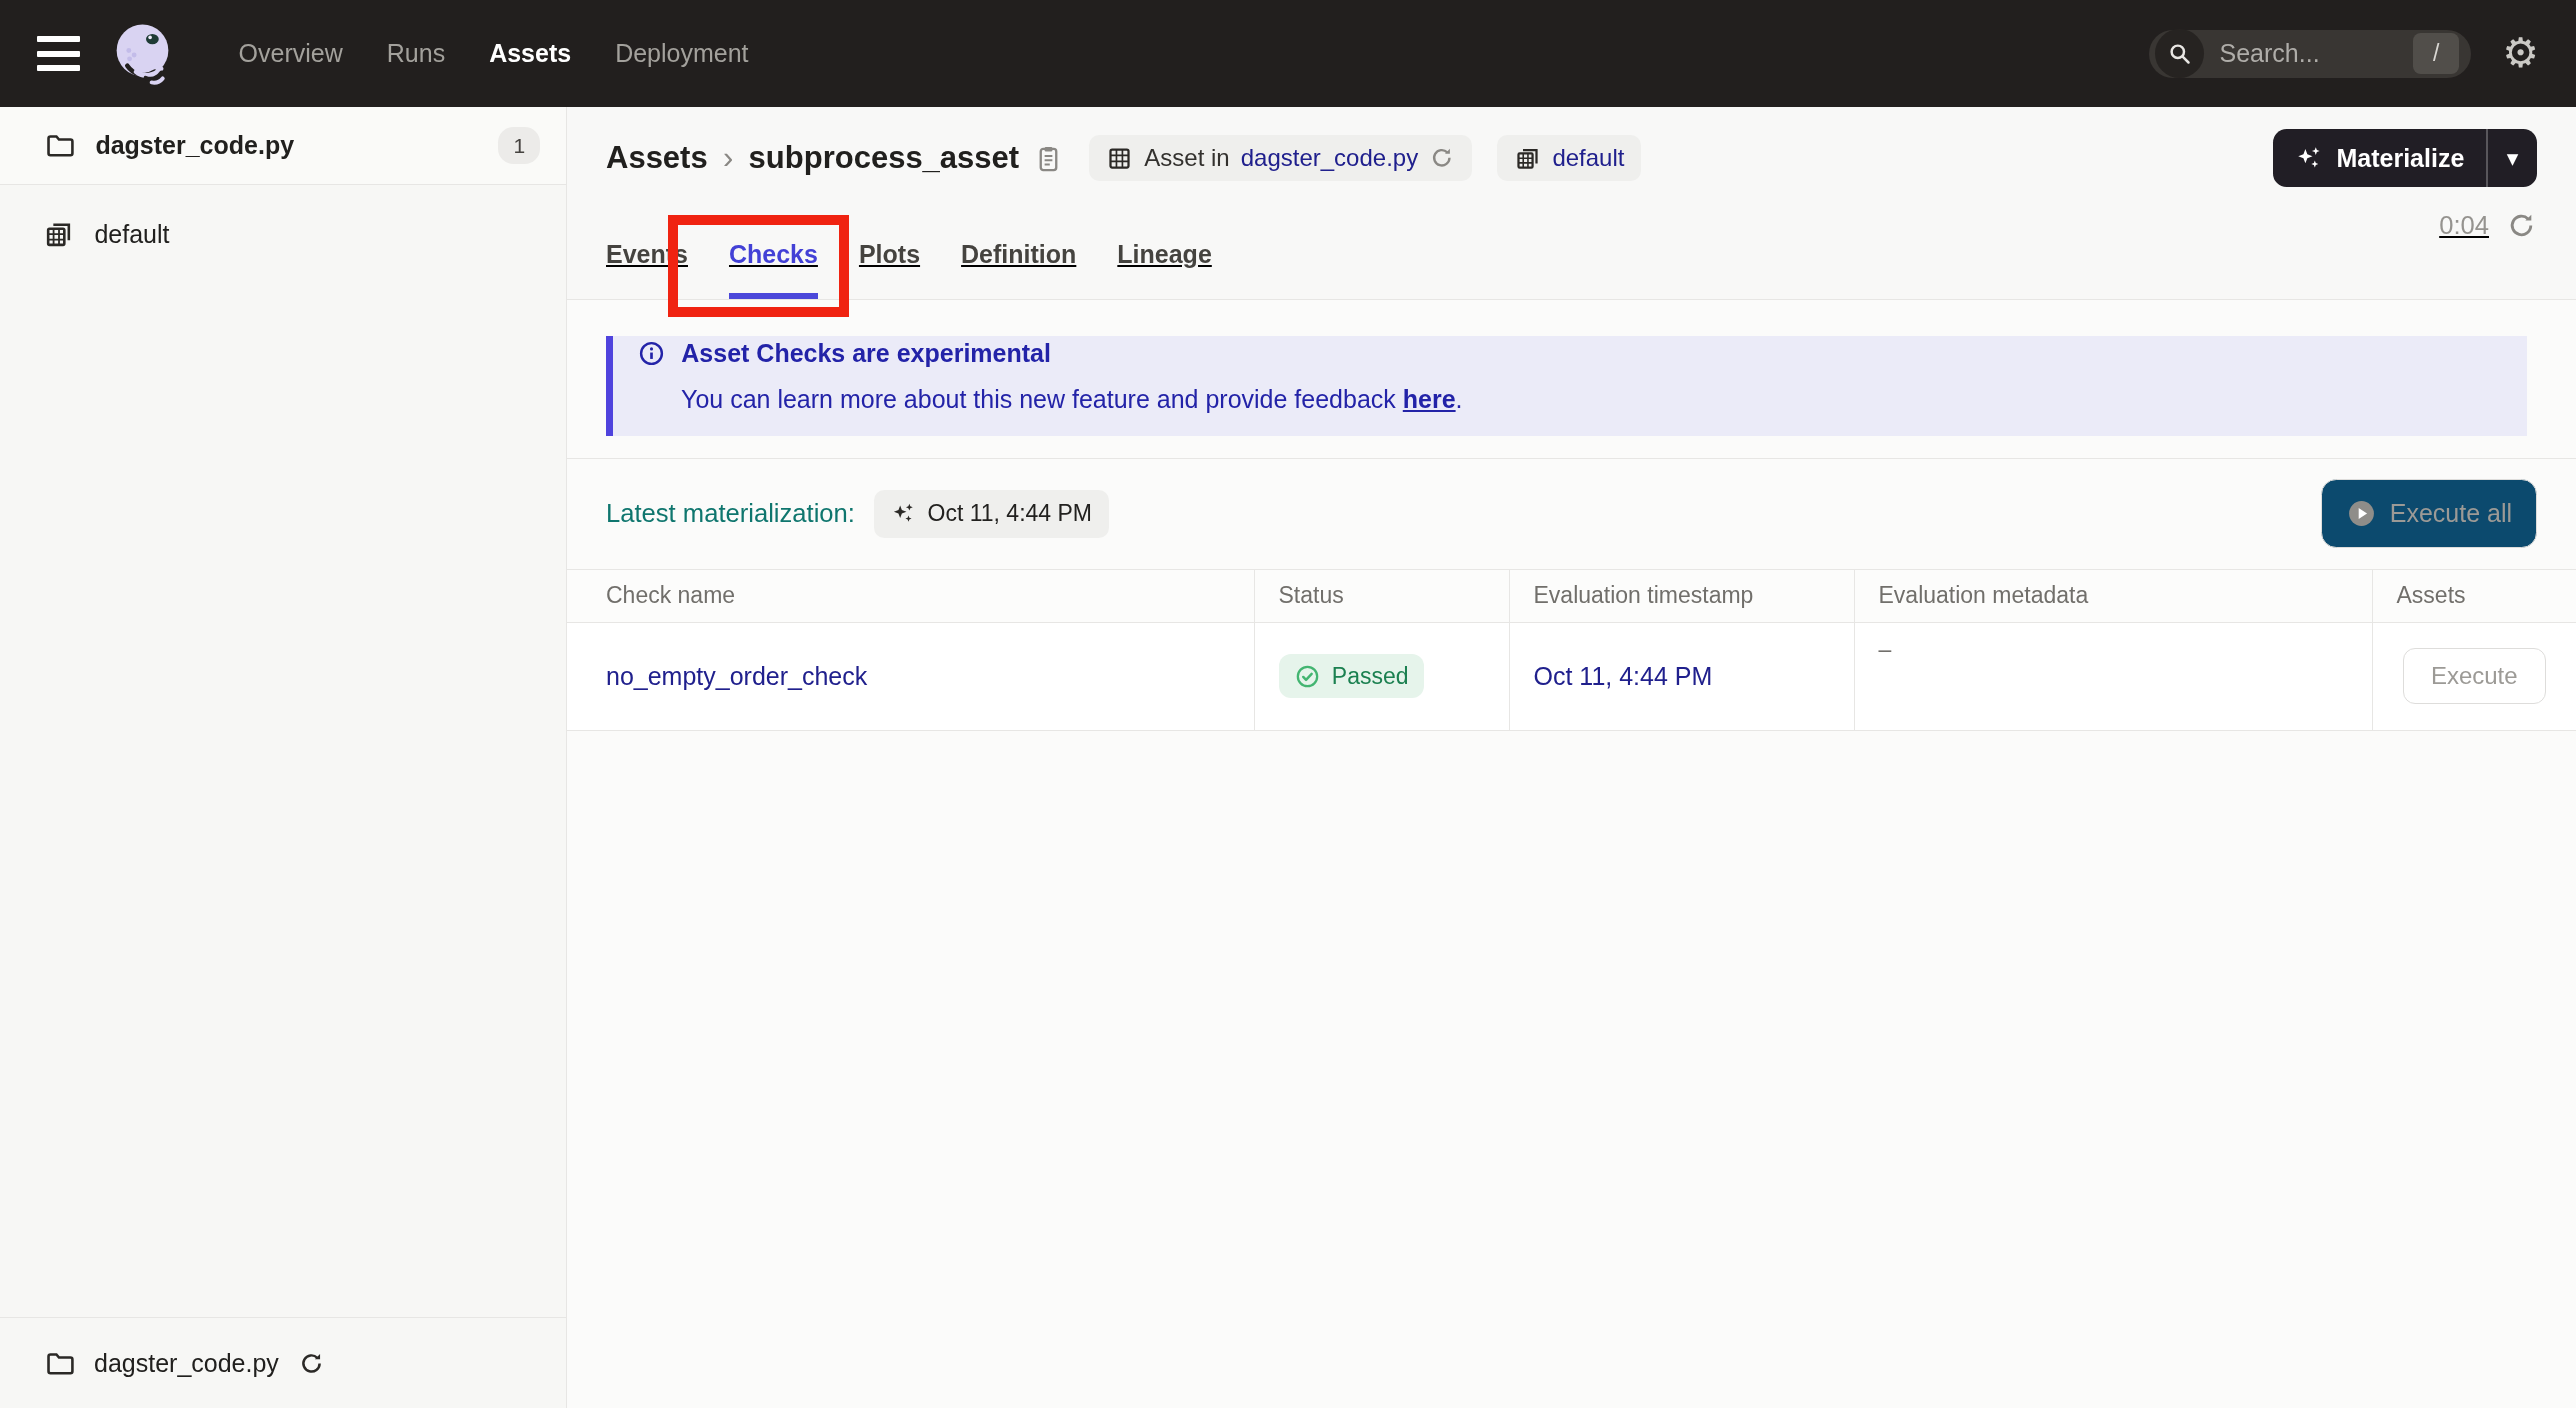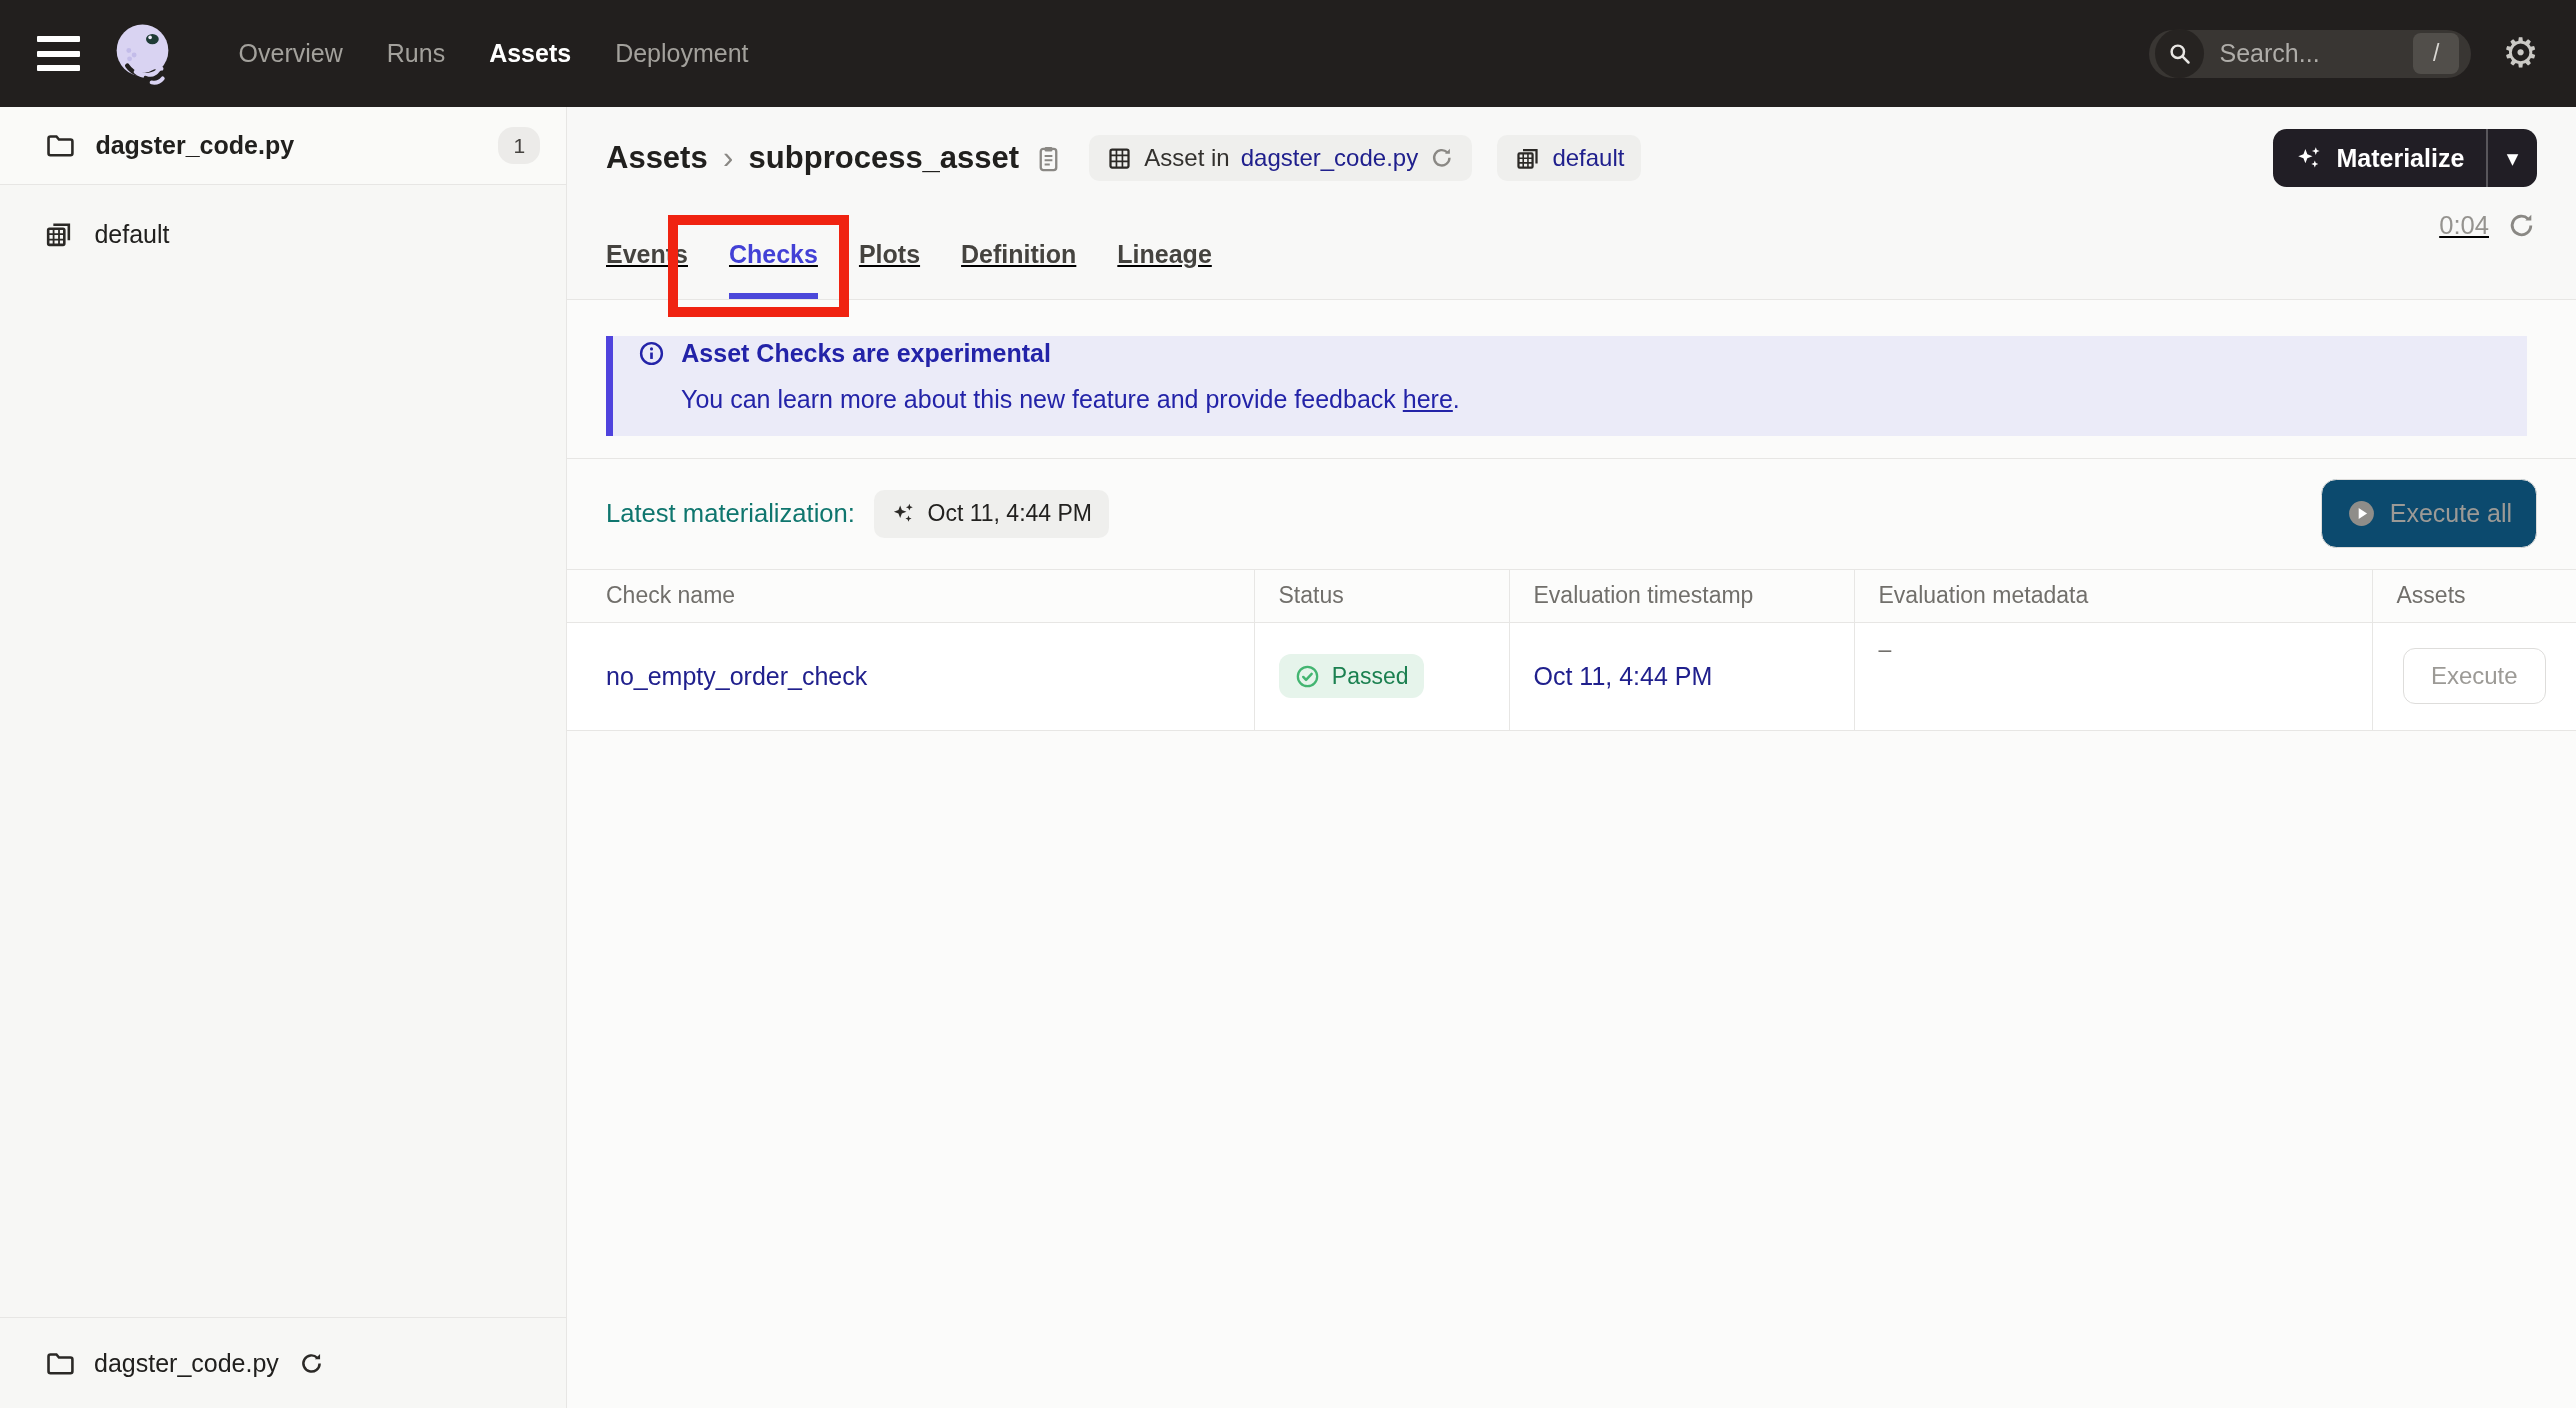--- a/index.html
+++ b/index.html
@@ -55,21 +55,21 @@
   .tabs-spacer { flex:1; }
   .timer-wrap { display:flex; align-items:center; gap:17px; color:#95938F; }
   .timer-text { font-size:25.6px; }
 
   
   .banner { margin:36px 49px 0 39px; background:#EBEBF8; border-left:7.7px solid #4F43DD; padding:3px 24px 22px 24px; }
   .banner-title-row { display:flex; align-items:center; gap:15.3px; }
   .banner-icon { color:#2323A8; display:flex; }
   .banner-title { font-size:25px; font-weight:700; color:#2323A8; }
   .banner-body { margin-top:17px; padding-left:44px; font-size:25px; color:#2323A8; }
-  .banner-link { color:#2323A8; text-decoration:underline; cursor:pointer; }
+  .banner-link { color:#2323A8; text-decoration:underline; cursor:pointer;font-weight:bold; }
 
   .section-divider { border-bottom:1.7px solid #E7E6E4; margin-top:22px; }
 
   
   .materialization-row { display:flex; align-items:center; padding:20.4px 39px; }
   .lm-label { font-size:25.6px; color:#0f766e; }
   .lm-pill { margin-left:19px; display:flex; align-items:center; gap:11px; background:#EFEFED; border-radius:10.2px; padding:10.2px 17px; font-size:23px; color:#22211F; cursor:pointer; }
   .execute-all { margin-left:auto; display:flex; align-items:center; gap:12.8px; background:#0c4a6e; border:1.7px solid #DEDDDB; border-radius:15.3px; padding:0 24px; height:69px; font-size:25px; color:#9C9A96; cursor:pointer; }
 
   

